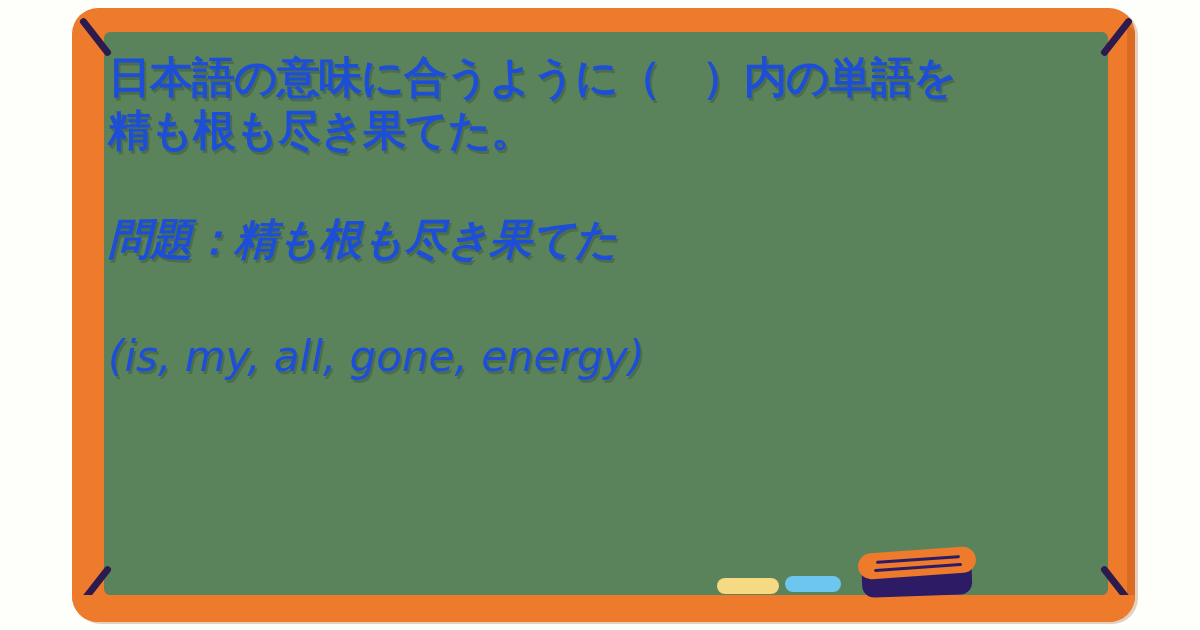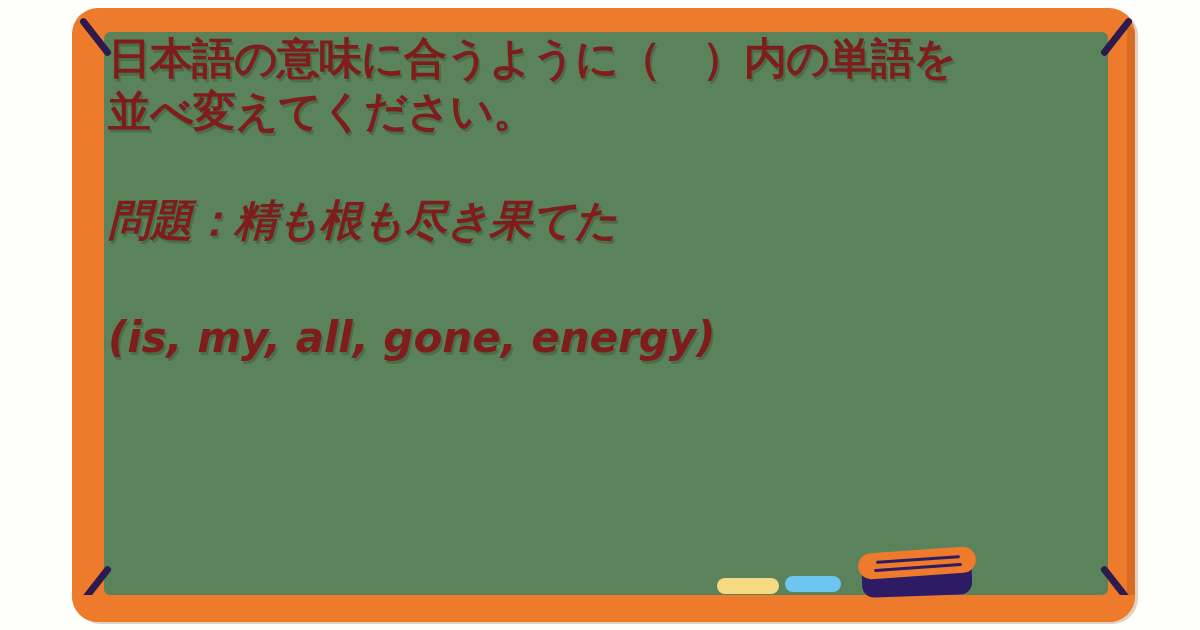--- a/index.html
+++ b/index.html
@@ -65,42 +65,42 @@
   }
   .corner-tl { left: 92px;   top: 14px;  transform: rotate(-38deg); }
   .corner-tr { left: 1113px; top: 14px;  transform: rotate(38deg); }
   .corner-bl { left: 92px;   top: 562px; transform: rotate(38deg); }
   .corner-br { left: 1113px; top: 562px; transform: rotate(-38deg); }
 
   
   .board-text {
     position: absolute;
     left: 108px;
-    top: 32px;
+    top: 51px;
     width: 990px;
-    color: #7f1d1d;
+    color: #1d4ed8;
     text-shadow: 2px 3px 0 rgba(40, 60, 40, 0.30);
   }
   .line-jp {
     font-family: "DejaVu Sans", "Liberation Sans", sans-serif;
     font-weight: bold;
     font-size: 43px;
     line-height: 53px;
     letter-spacing: -1px;
     white-space: nowrap;
   }
   .block-prompt { margin-bottom: 0; }
   .block-question {
     margin-top: 56px;
     font-style: italic;
   }
   .block-words {
     margin-top: 66px;
     font-family: "DejaVu Sans", "Liberation Sans", sans-serif;
-    font-weight: bold;
+    font-weight: normal;
     font-style: italic;
     font-size: 42px;
     line-height: 50px;
     letter-spacing: 0px;
     white-space: nowrap;
   }
 
   
   .ledge {
     position: absolute;
@@ -183,21 +183,21 @@
 
   <div class="corner-mark corner-tl"></div>
   <div class="corner-mark corner-tr"></div>
   <div class="corner-mark corner-bl"></div>
   <div class="corner-mark corner-br"></div>
 
   <div class="board-text">
 
     <div class="block-prompt">
       <div class="line-jp">日本語の意味に合うように（　）内の単語を</div>
-      <div class="line-jp">並べ変えてください。</div>
+      <div class="line-jp">精も根も尽き果てた。</div>
     </div>
 
     <div class="block-question">
       <div class="line-jp">問題：精も根も尽き果てた</div>
     </div>
 
     <div class="block-words">(is, my, all, gone, energy)</div>
 
   </div>
 

